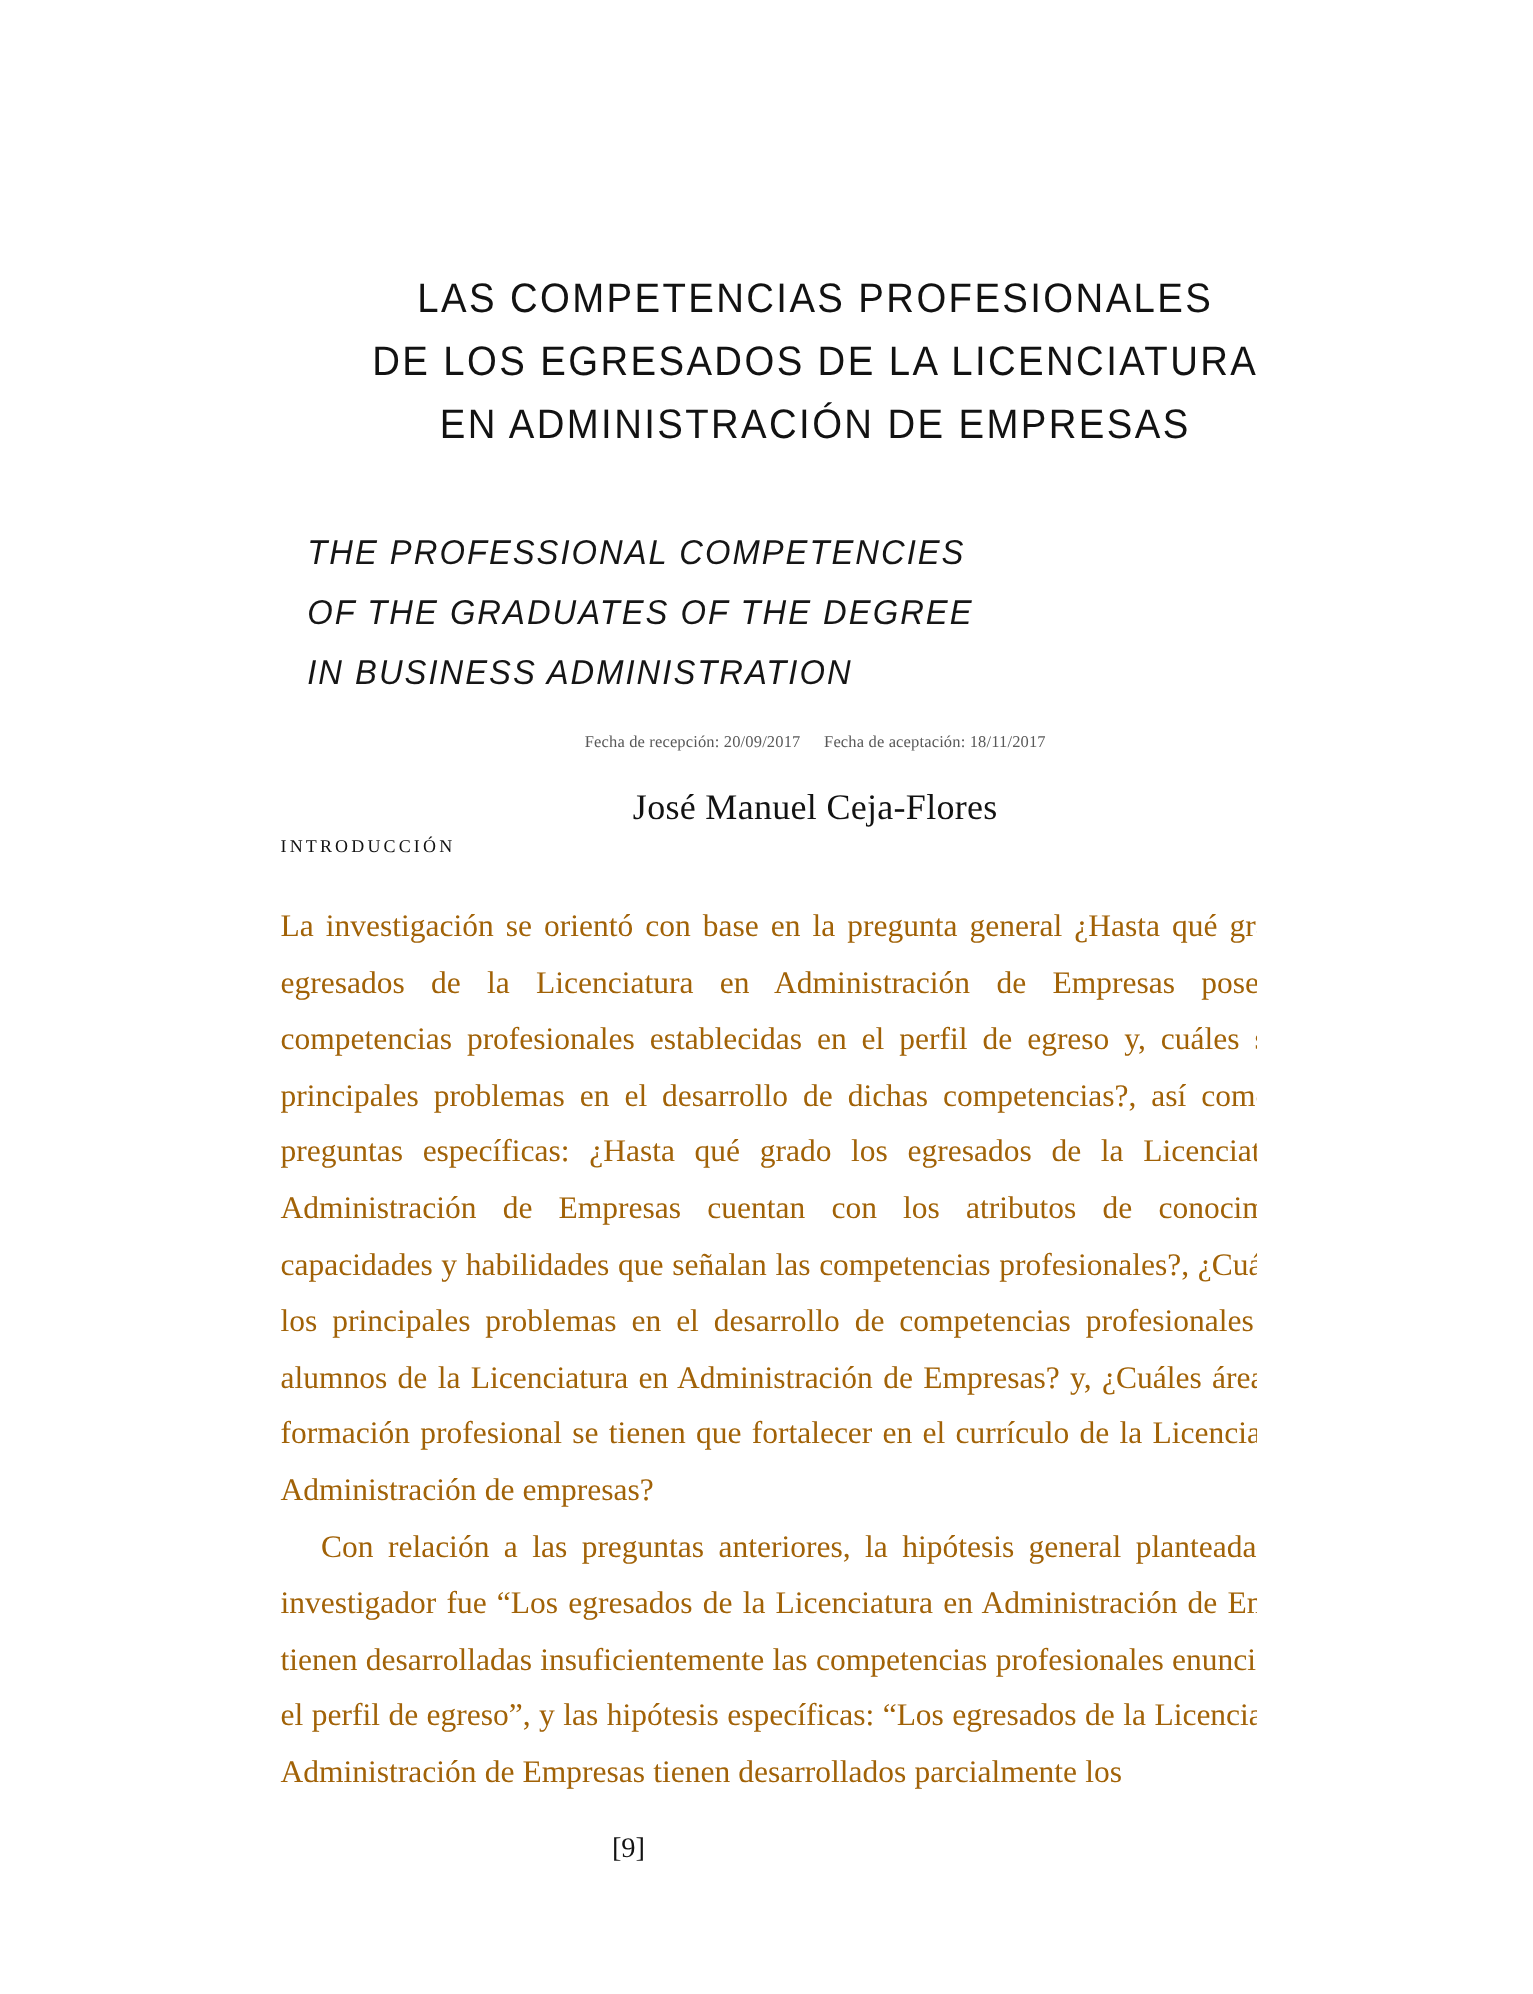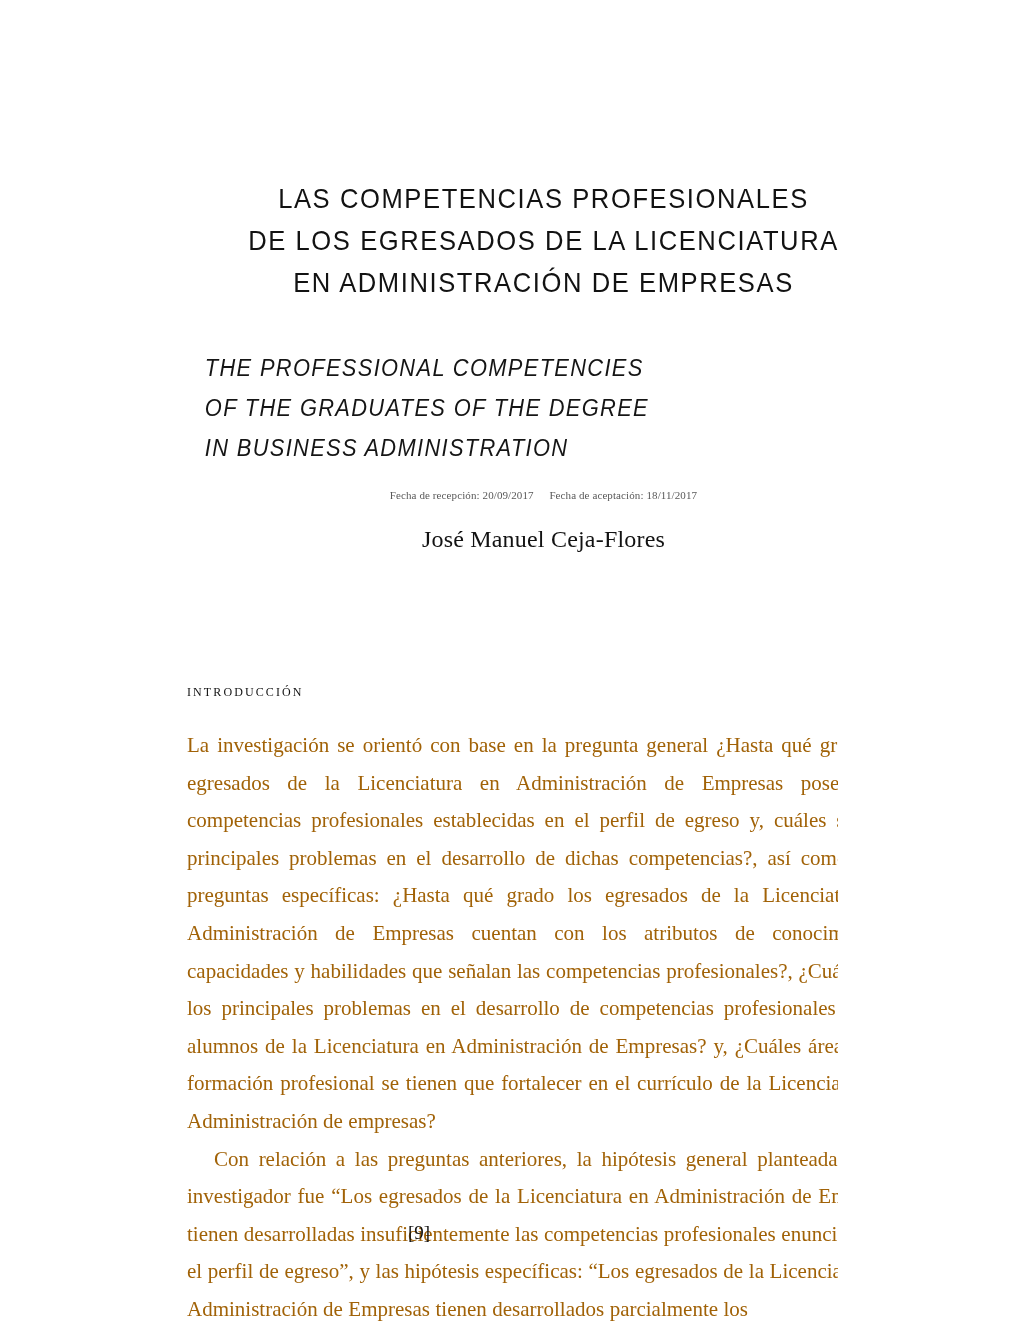--- a/index.html
+++ b/index.html
@@ -91,21 +91,20 @@
     margin-top: 25px;
     text-align: center;
     font-family: "Liberation Serif", "DejaVu Serif", serif;
     font-size: 24px;
     color: #121212;
     letter-spacing: 0.2px;
   }
 
   
   .section-heading {
-    margin-top: 128px;
     font-family: "Liberation Serif", "DejaVu Serif", serif;
     font-size: 16.5px;
     font-variant: small-caps;
     text-transform: lowercase;
     letter-spacing: 2.1px;
     color: #121212;
   }
 
   
   .body-text {

